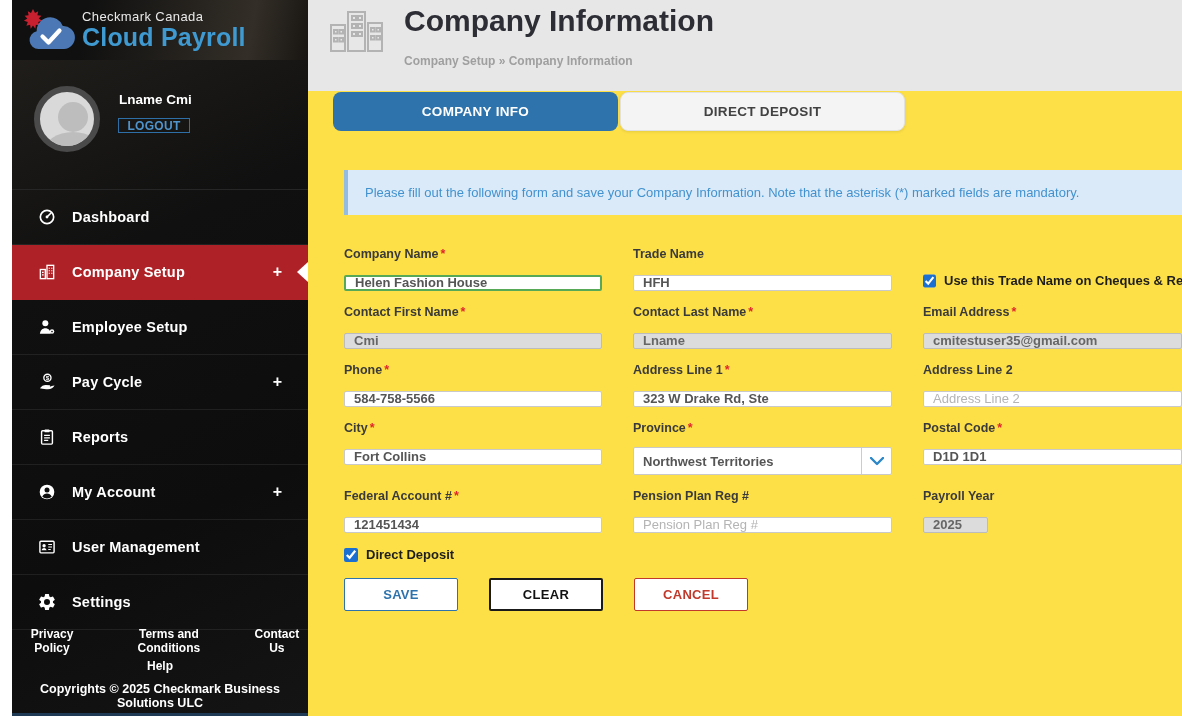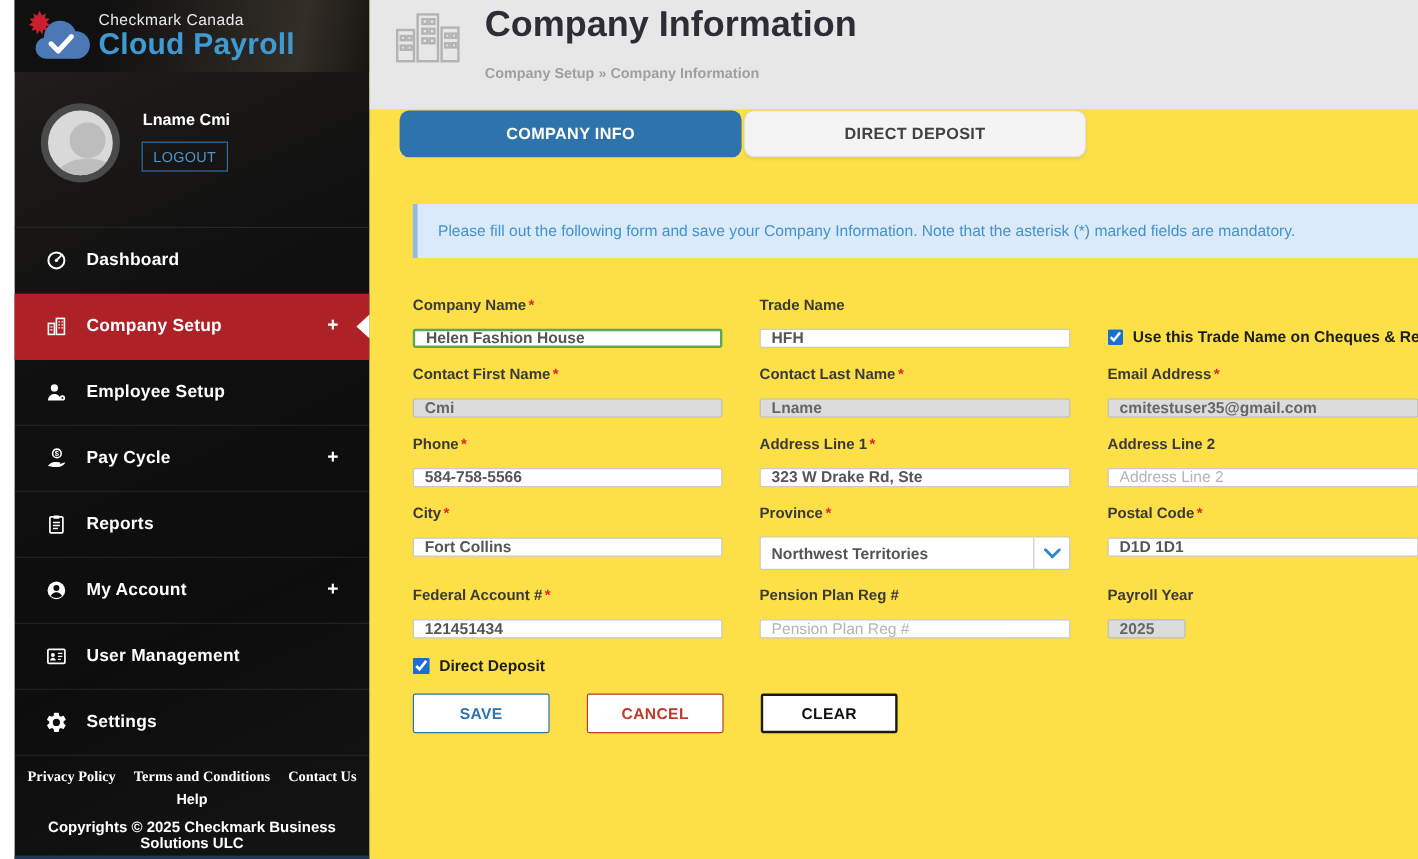--- a/index.html
+++ b/index.html
@@ -15,37 +15,37 @@
   .brand-text { line-height:1.05; margin-left:4px; }
   .brand-line1 { color:#e9e9e9; font-size:13px; letter-spacing:.4px; }
   .brand-line2 { color:#3f9ad2; font-size:25px; font-weight:bold; letter-spacing:.2px; }
 
   .user-panel { position:relative; height:130px; border-bottom:1px solid #262626; }
   .avatar { position:absolute; left:22px; top:26px; width:66px; height:66px; border-radius:50%;
             background:#d9d9d9; border:6px solid #4a4a4a; overflow:hidden; }
   .avatar .head { position:absolute; left:18px; top:10px; width:30px; height:30px; border-radius:50%; background:#bdbdbd; }
   .avatar .body { position:absolute; left:4px; top:40px; width:58px; height:40px; border-radius:50%; background:#bdbdbd; }
   .user-name { position:absolute; left:107px; top:32px; color:#fff; font-size:13.5px; font-weight:bold; }
-  .logout-btn { position:absolute; left:106px; top:58px; width:72px; height:25px; background:transparent;
-                border:1px solid #2f6fa7; color:#4f94cd; font-size:12px; font-weight:normal;
+  .logout-btn { position:absolute; left:106px; top:58px; width:72px; height:15px; background:transparent;
+                border:1px solid #2f6fa7; color:#4f94cd; font-size:12px; font-weight:bold;
                 font-family:inherit; cursor:pointer; letter-spacing:.3px; }
 
   .menu { position:absolute; top:190px; left:0; width:100%; }
   .menu-item { position:relative; height:55px; display:flex; align-items:center; padding-left:25px;
                border-bottom:1px solid rgba(255,255,255,.08); cursor:pointer; }
   .menu-item .micon { width:20px; height:20px; flex:0 0 20px; }
   .menu-item .mlabel { color:#fff; font-size:14.5px; font-weight:bold; margin-left:15px; letter-spacing:.2px; }
   .menu-item .expand { margin-left:auto; margin-right:26px; color:#fff; font-size:16px; font-weight:bold; }
   .menu-item.active { background:#ae2227; border-bottom:1px solid #ae2227; }
   .active-arrow { position:absolute; right:0; top:50%; transform:translateY(-50%);
                   width:0; height:0; border-top:10px solid transparent; border-bottom:10px solid transparent;
                   border-right:11px solid #ffffff; }
 
   .side-footer { position:absolute; bottom:6px; left:0; width:100%; text-align:center; color:#fff; }
-  .flinks { display:flex; justify-content:center; gap:15px; font-size:12px; font-weight:bold;font-family:Liberation Serif, serif; }
+  .flinks { display:flex; justify-content:center; gap:15px; font-size:12px; font-weight:bold; }
   .flink { cursor:pointer; }
   .fhelp { font-size:12px; font-weight:bold; margin-top:4px; cursor:pointer; }
   .fcopy { font-size:12.5px; font-weight:bold; margin-top:9px; }
   .bottom-strip { position:absolute; bottom:0; left:0; width:100%; height:3px; background:#1f3a55; }
 
   
   .main { position:absolute; left:296px; top:0; width:886px; height:716px; background:#fde047; }
   .page-header { position:absolute; left:0; top:0; width:100%; height:91px; background:#e7e7e7; }
   .ph-icon { position:absolute; left:20px; top:8px; }
   .page-title { position:absolute; left:96px; top:4px; font-size:30px; color:#2d2d36; }
@@ -328,19 +328,19 @@
 
       <div class="dd-cell">
         <div class="cb-row">
           <input type="checkbox" checked="true" style="">
           <span>Direct Deposit</span>
         </div>
       </div>
 
       <div class="btn-row">
         <button class="btn btn-save">SAVE</button>
+        <button class="btn btn-clear">CLEAR</button>
         <button class="btn btn-cancel">CANCEL</button>
-        <button class="btn btn-clear">CLEAR</button>
       </div>
 
     </div>
   </main>
 </div>
 
 </body></html>

